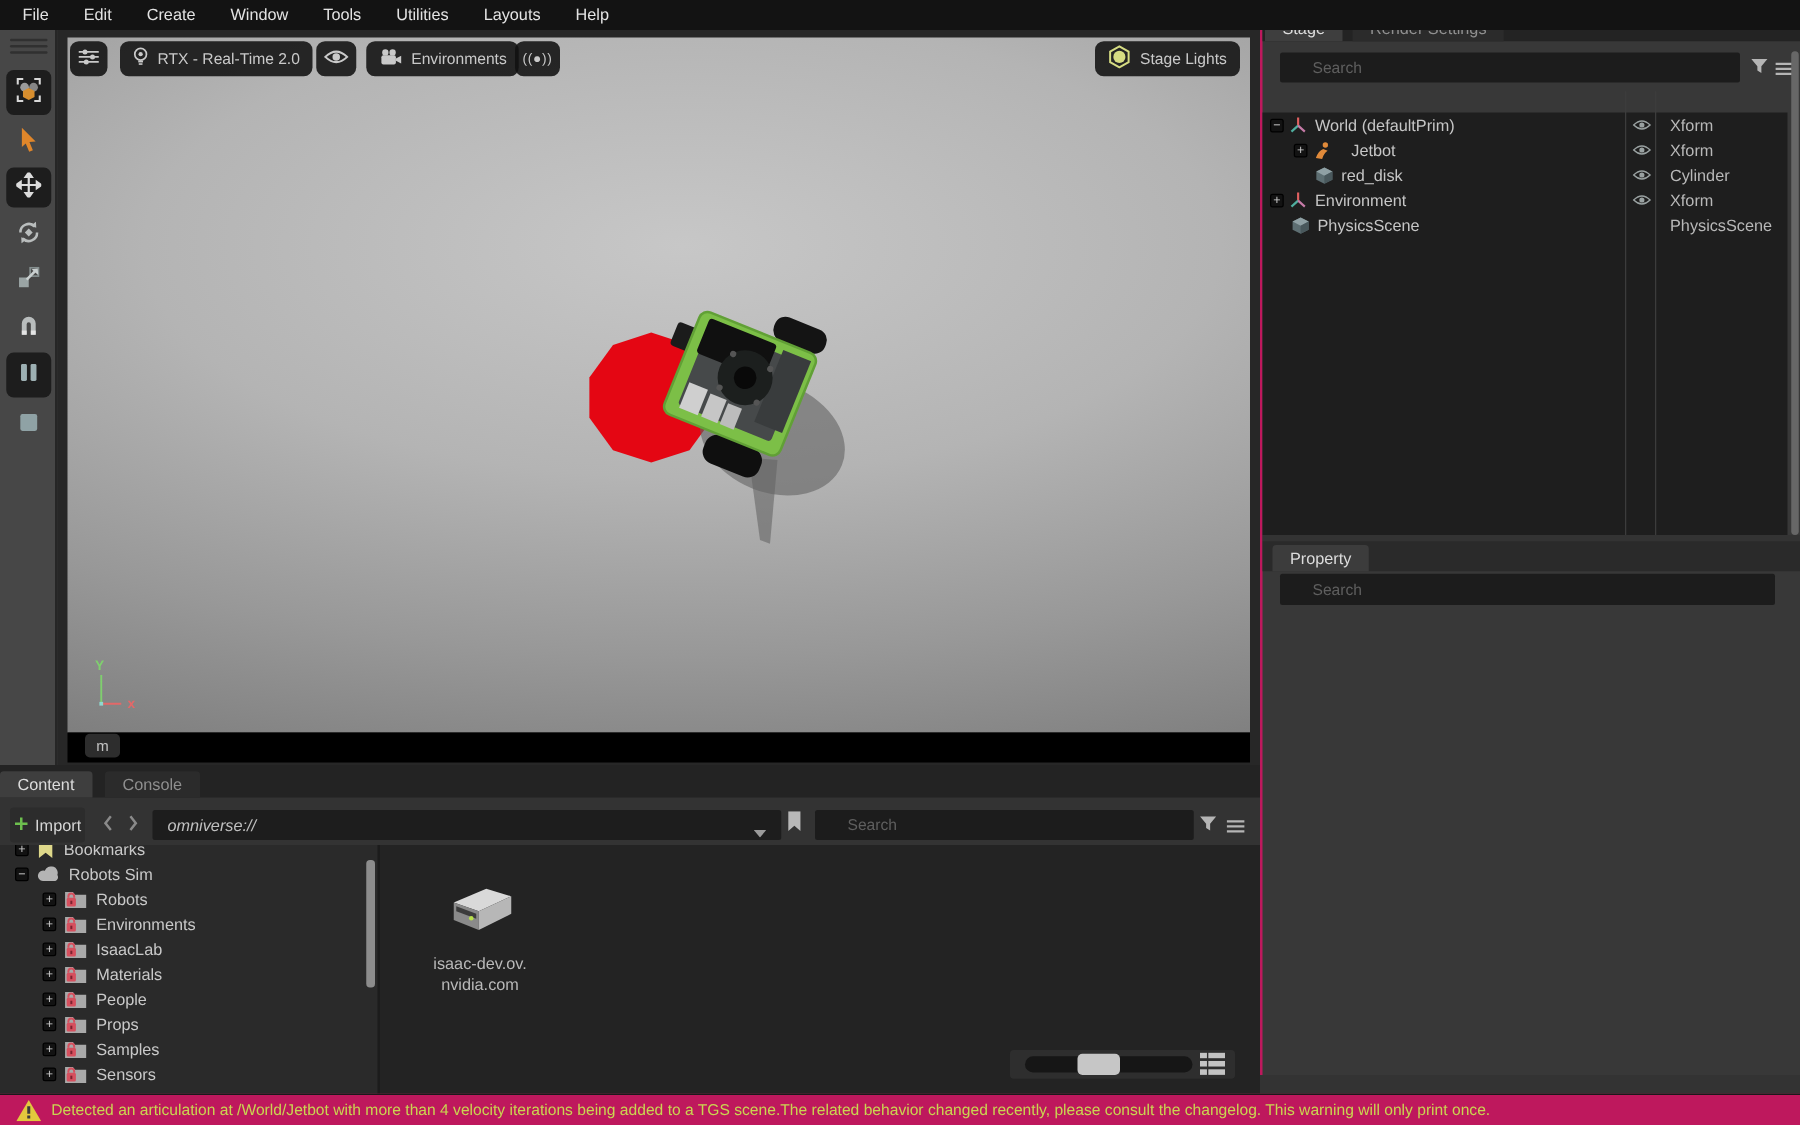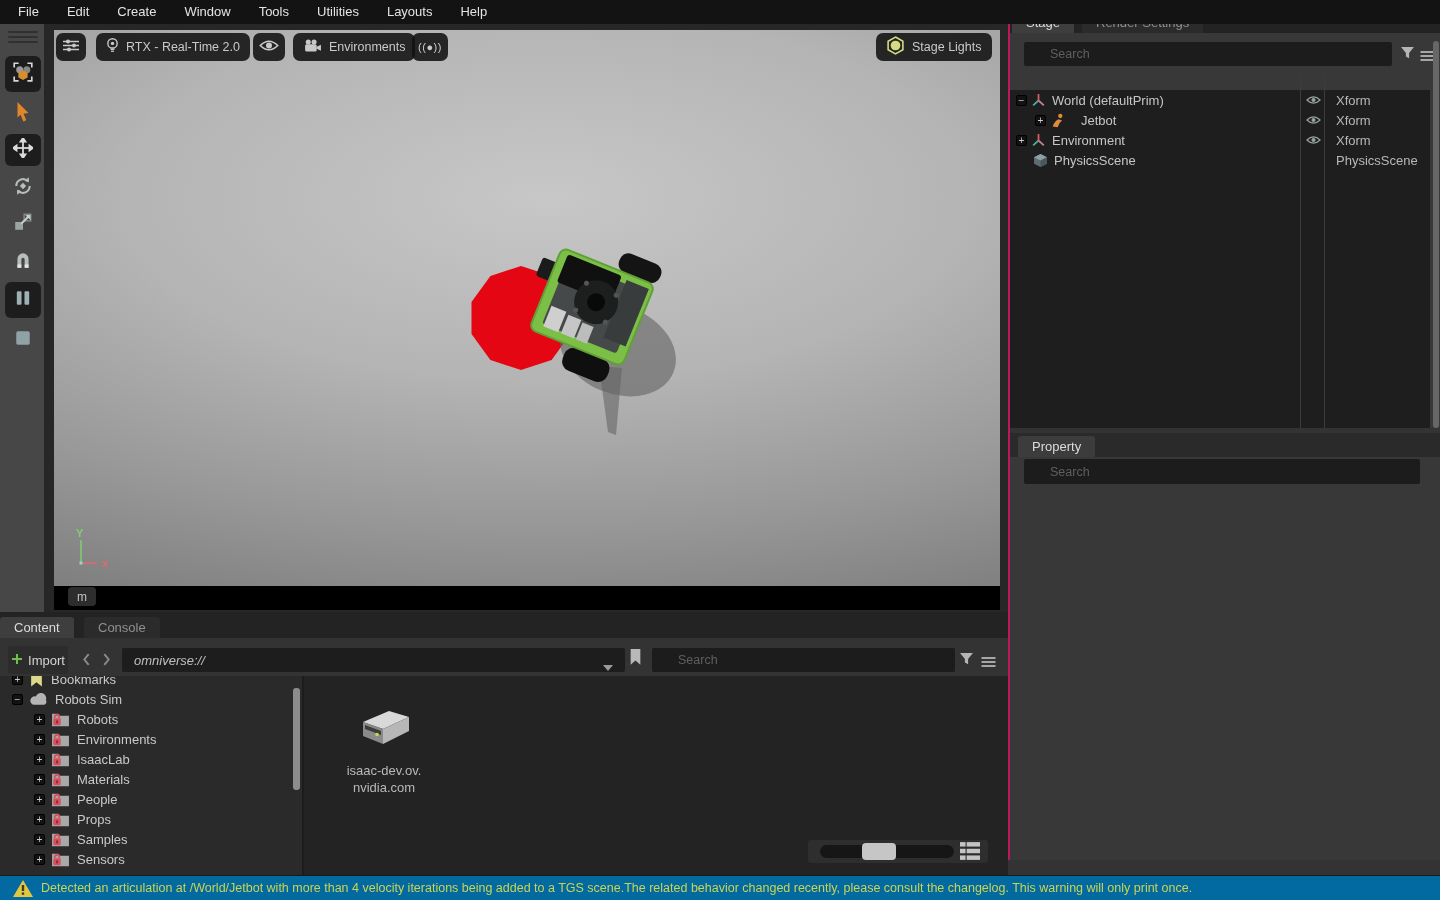--- a/index.html
+++ b/index.html
@@ -51,21 +51,21 @@
   #cp-tree { left:0; top:0; width:302px; height:199px; background:#2a2a2a; overflow:hidden; }
   #cp-files { left:302px; top:0; width:706px; height:199px; background:#232323; border-left:2px solid #1c1c1c; }
   .crow { position:relative; height:20px; display:flex; align-items:center; color:#c9c9c9; font-size:13px; }
   #cp-treescroll { left:293px; top:12px; width:7px; height:102px; background:#8c8c8c; border-radius:3px; }
   #file-item { left:20px; top:30px; width:120px; text-align:center; color:#b9b9b9; font-size:13px; line-height:17px; }
   #size-slider-group { left:504px; top:164px; width:180px; height:23px; background:#2e2e2e; border-radius:3px; }
   #size-track { left:12px; top:5px; width:134px; height:13px; background:#161616; border-radius:7px; }
   #size-handle { left:54px; top:3px; width:34px; height:17px; background:#c6c6c6; border-radius:4px; }
 
   
-  #warnbar { left:0; top:875px; width:1440px; height:25px; background:#0369a1; border-top:1px solid #1a1a1a; display:flex; align-items:center; }
+  #warnbar { left:0; top:875px; width:1440px; height:25px; background:#be185d; border-top:1px solid #1a1a1a; display:flex; align-items:center; }
   #warn-text { color:#c9d551; font-size:12.5px; margin-left:8px; }
 </style>
 </head>
 <body>
 
 <div id="menubar" class="abs">
     <span class="menu-item">File</span>
     <span class="menu-item">Edit</span>
     <span class="menu-item">Create</span>
     <span class="menu-item">Window</span>
@@ -293,20 +293,40 @@
         <span style="margin-left:16px">Jetbot</span>
         <span class="icn" style="position:absolute;left:296px">
           <svg width="15" height="10" viewBox="0 0 16 10">
             <path d="M1 5 Q8 -1.8 15 5 Q8 11.8 1 5 Z" fill="none" stroke="#99a1a1" stroke-width="1.2"></path>
             <circle cx="8" cy="5" r="2.2" fill="#99a1a1"></circle>
           </svg>
         </span>
         <span style="position:absolute;left:326px;color:#b8b8b8">Xform</span>
       </div>
       <div class="srow">
+        <span style="width:25px;flex:none"></span>
+        <span style="width:13px;flex:none"></span>
+        <span style="width:4px;flex:none"></span>
+        <span class="icn">
+          <svg width="15" height="15" viewBox="0 0 14 14">
+            <path d="M7 1 L13 4 L13 10 L7 13 L1 10 L1 4 Z" fill="#5d6e72"></path>
+            <path d="M7 1 L13 4 L7 7 L1 4 Z" fill="#8fa0a4"></path>
+            <path d="M7 7 L13 4 L13 10 L7 13 Z" fill="#49585c"></path>
+          </svg>
+        </span>
+        <span style="margin-left:6px">red_disk</span>
+        <span class="icn" style="position:absolute;left:296px">
+          <svg width="15" height="10" viewBox="0 0 16 10">
+            <path d="M1 5 Q8 -1.8 15 5 Q8 11.8 1 5 Z" fill="none" stroke="#99a1a1" stroke-width="1.2"></path>
+            <circle cx="8" cy="5" r="2.2" fill="#99a1a1"></circle>
+          </svg>
+        </span>
+        <span style="position:absolute;left:326px;color:#b8b8b8">Cylinder</span>
+      </div>
+      <div class="srow">
         <span style="width:6px;flex:none"></span>
         <span class="xp">+</span>
         <span style="width:4px;flex:none"></span>
         <span class="icn">
           <svg width="15" height="15" viewBox="0 0 14 14">
             <g stroke-width="1.6">
               <line x1="7" y1="7" x2="7" y2="1" stroke="#e06060"></line>
               <line x1="7" y1="7" x2="2" y2="11.5" stroke="#4fae9f"></line>
               <line x1="7" y1="7" x2="12" y2="11.5" stroke="#c77ba8"></line>
             </g>

